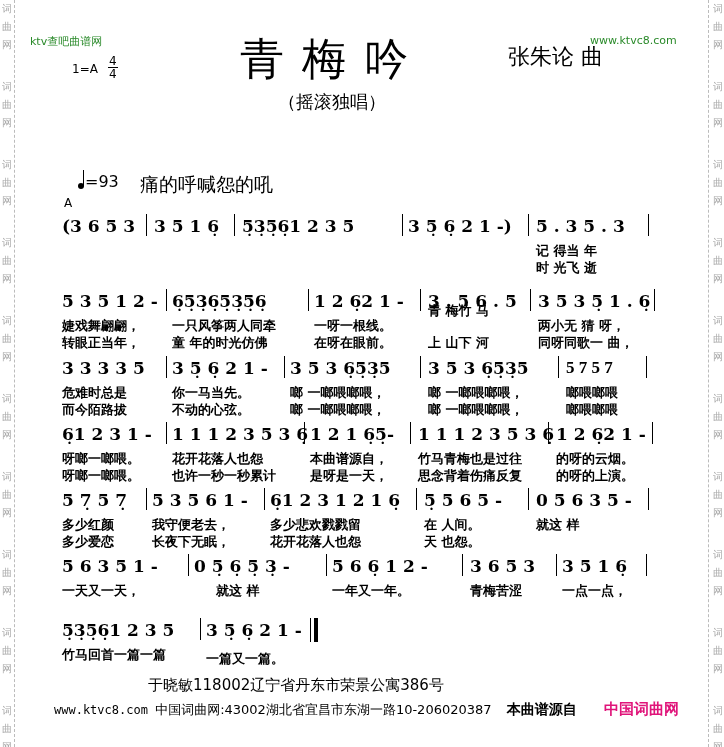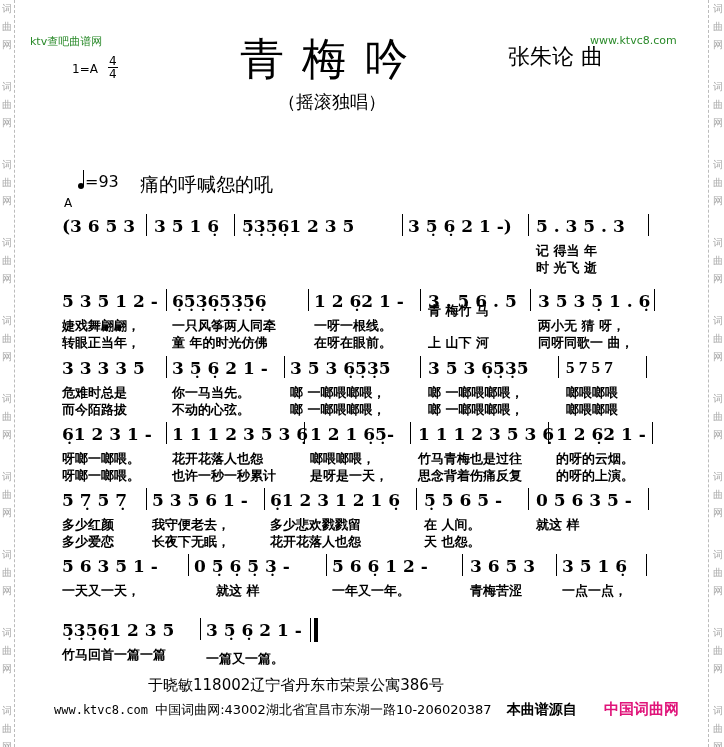--- a/index.html
+++ b/index.html
@@ -181,21 +181,21 @@
     <div class="srow" style="top: 424px; left: 556px;">1 2 6̣2 1 -</div>
     <div class="bar" style="left: 166px; top: 422px; height: 22px;"></div>
     <div class="bar" style="left: 304px; top: 422px; height: 22px;"></div>
     <div class="bar" style="left: 410px; top: 422px; height: 22px;"></div>
     <div class="bar" style="left: 548px; top: 422px; height: 22px;"></div>
     <div class="bar" style="left: 652px; top: 422px; height: 22px;"></div>
     <div class="lrow" style="top: 450px; left: 62px;">呀啷一啷喂。</div>
     <div class="lrow" style="top: 467px; left: 62px;">呀啷一啷喂。</div>
     <div class="lrow" style="top: 450px; left: 172px;">花开花落人也怨</div>
     <div class="lrow" style="top: 467px; left: 172px;">也许一秒一秒累计</div>
-    <div class="lrow" style="top: 450px; left: 310px;">啷喂啷喂，</div>
+    <div class="lrow" style="top: 450px; left: 310px;">本曲谱源自，</div>
     <div class="lrow" style="top: 467px; left: 310px;">是呀是一天，</div>
     <div class="lrow" style="top: 450px; left: 418px;">竹马青梅也是过往</div>
     <div class="lrow" style="top: 467px; left: 418px;">思念背着伤痛反复</div>
     <div class="lrow" style="top: 450px; left: 556px;">的呀的云烟。</div>
     <div class="lrow" style="top: 467px; left: 556px;">的呀的上演。</div>
     <div class="srow" style="top: 490px; left: 62px;">5 7̣ 5 7̣</div>
     <div class="srow" style="top: 490px; left: 152px;">5 3 5 6 1 -</div>
     <div class="srow" style="top: 490px; left: 270px;">6̣1 2 3 1 2 1 6̣</div>
     <div class="srow" style="top: 490px; left: 424px;">5̣ 5   6 5 -</div>
     <div class="srow" style="top: 490px; left: 536px;">0 5 6 3 5 -</div>

